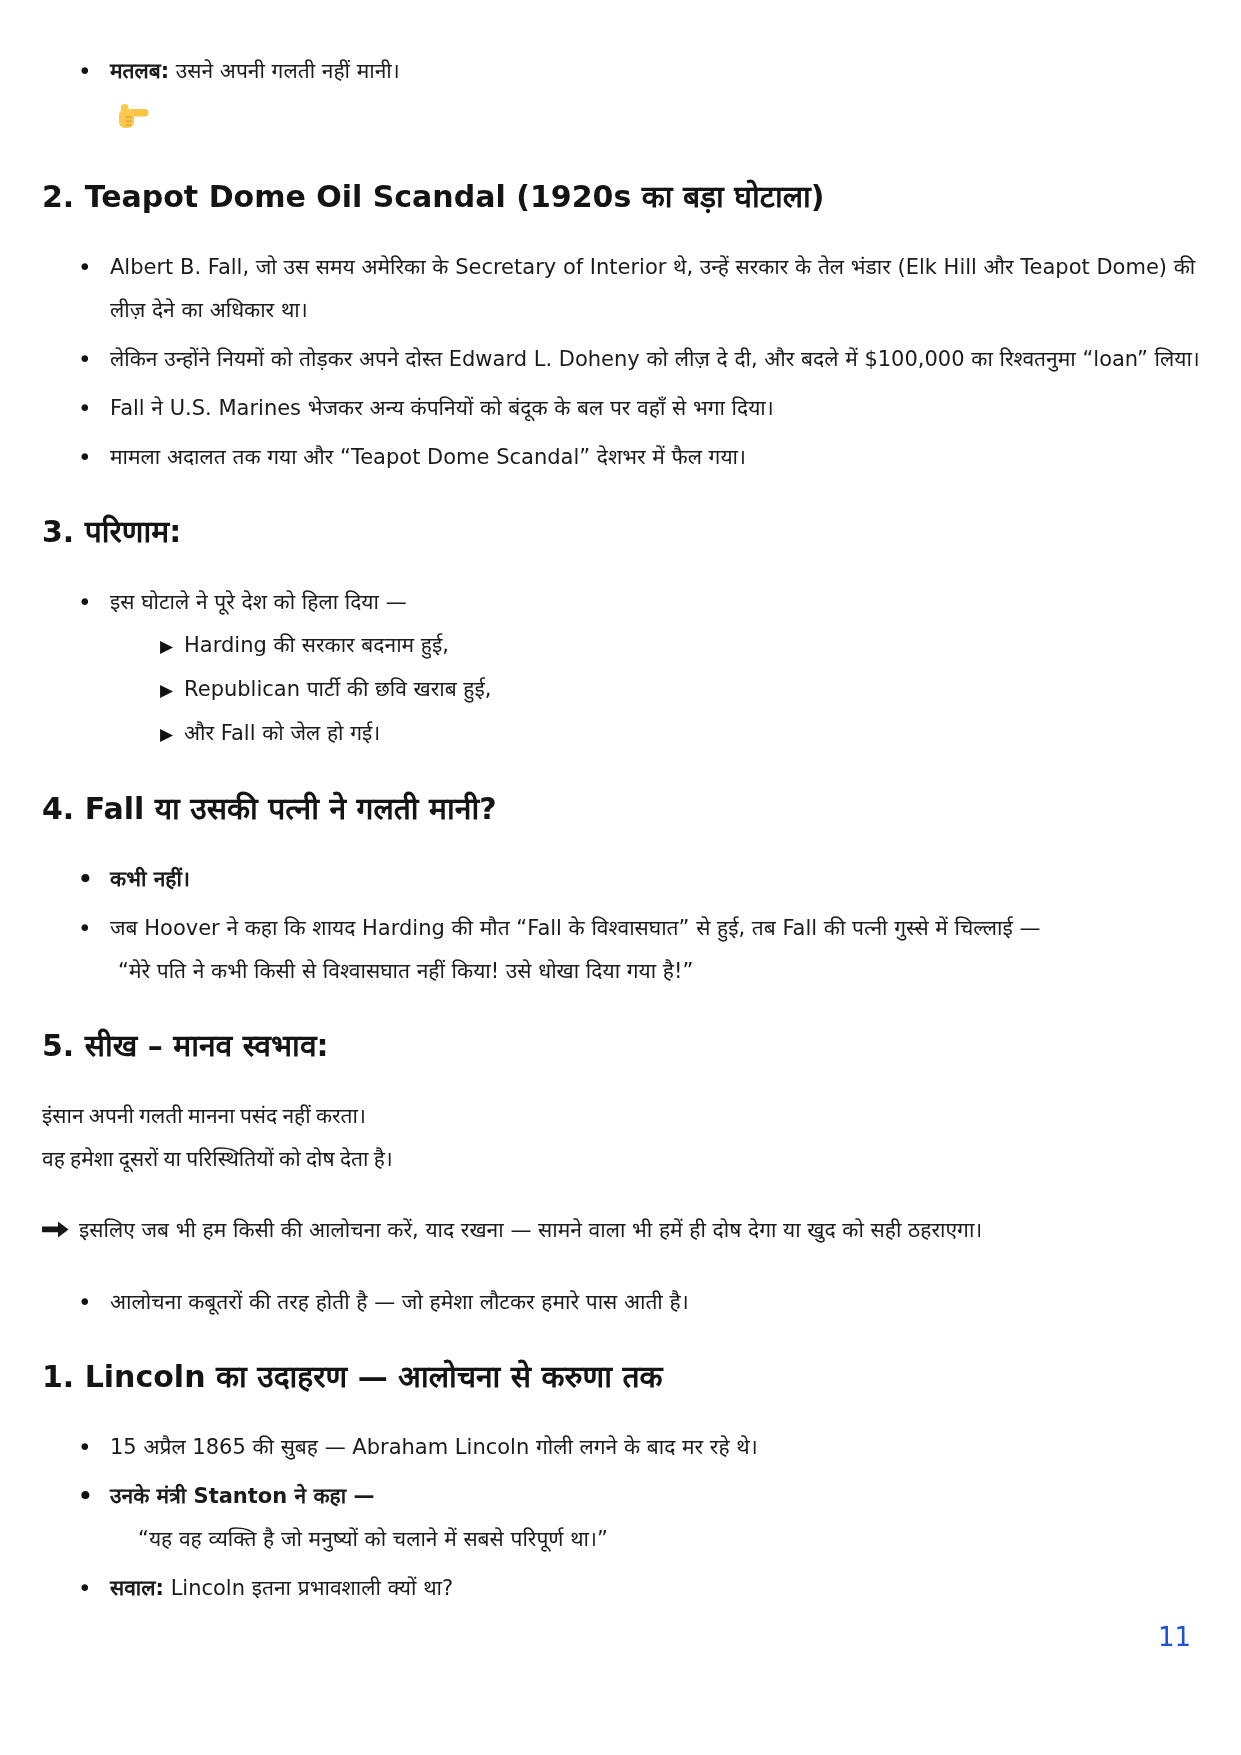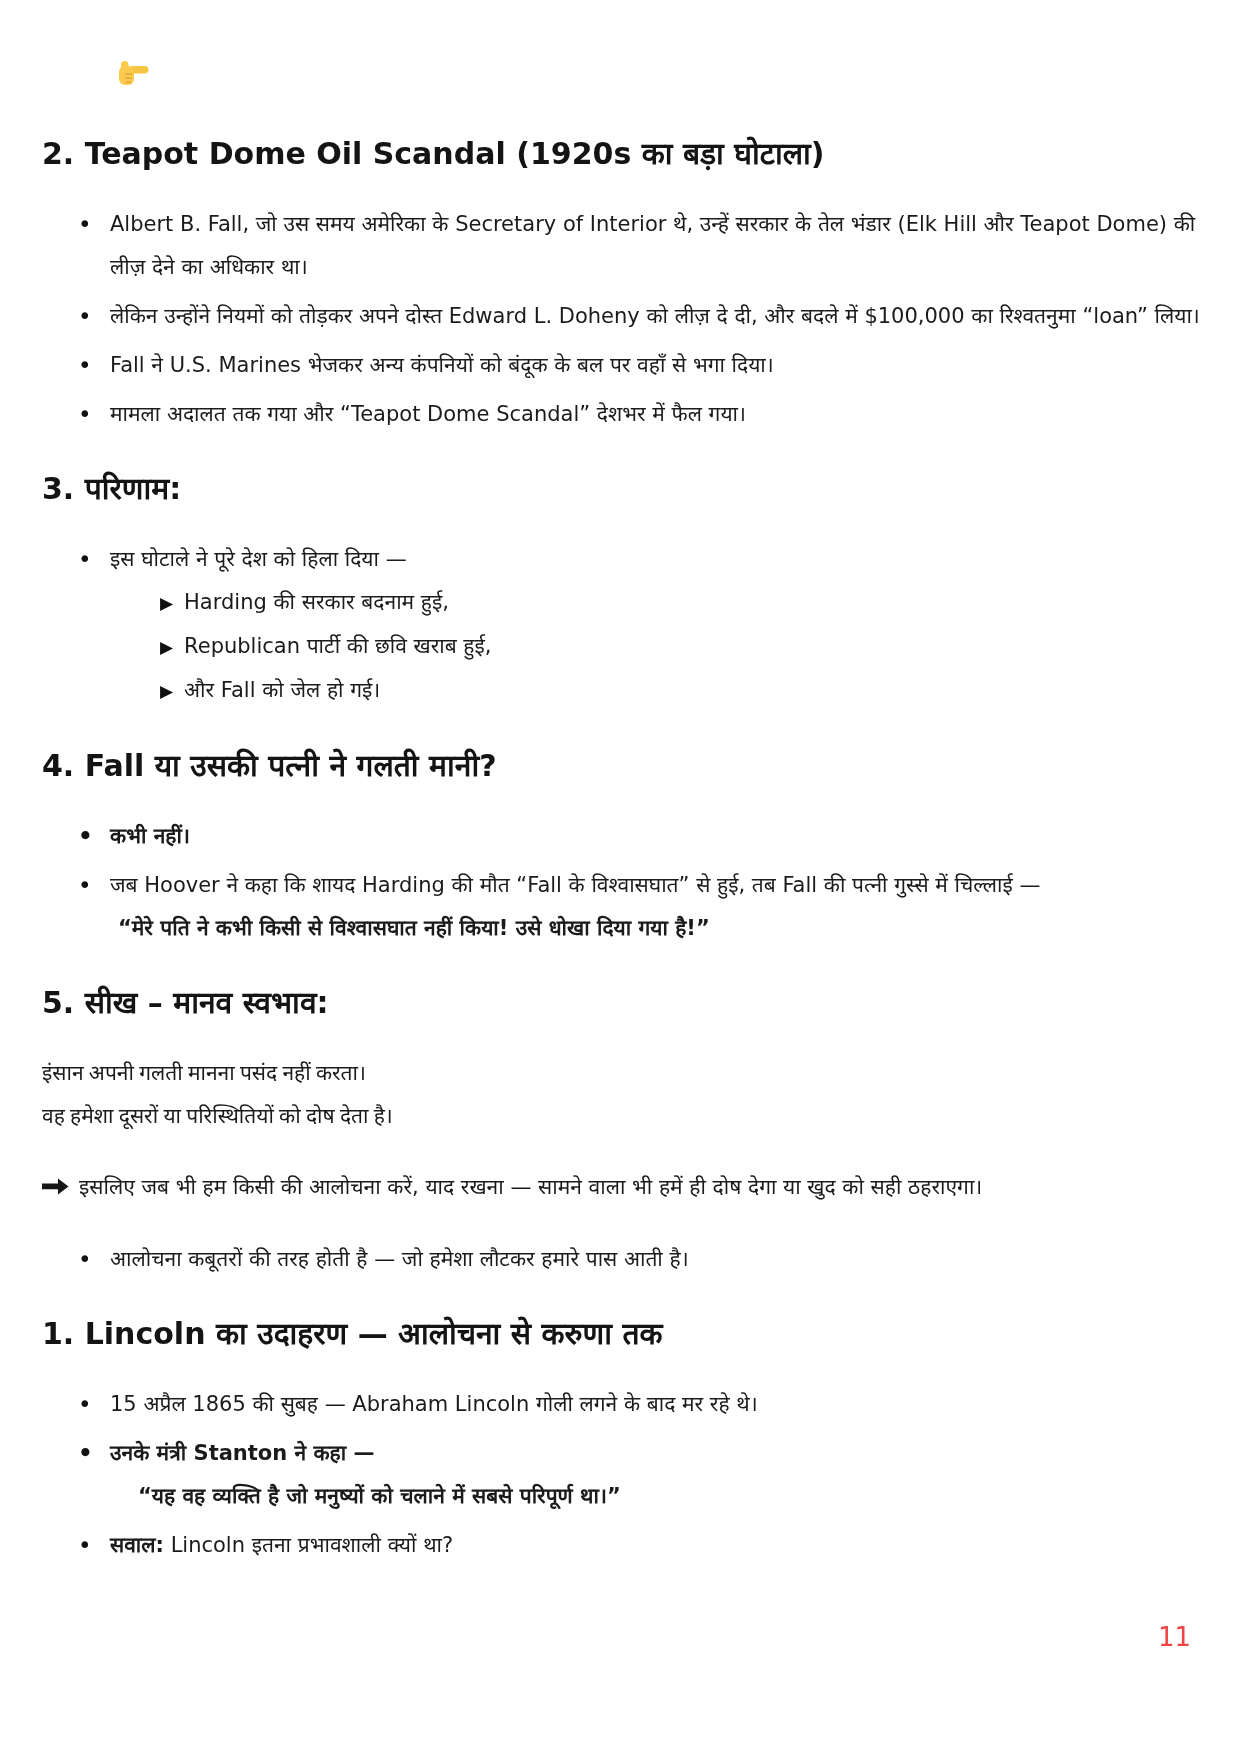--- a/index.html
+++ b/index.html
@@ -25,38 +25,41 @@
     font-size:23px; color:#111;
   }
   .bold-li { font-weight:bold; }
 
   .pointer-row { margin-left:76px; margin-top:4px; line-height:43px; }
   .hand { display:inline-block; vertical-align:-4px; margin-right:10px; }
 
   .sub { margin-left:50px; line-height:43px; }
   .sub-arrow { font-size:17px; margin-right:11px; color:#111; }
 
-  .quote { margin-left:8px; line-height:43px; font-weight:700; }
+  .quote { margin-left:8px; line-height:43px; font-weight:400; }
   .quote.q6 { margin-left:28px; }
 
   .para { line-height:43px;font-family:Liberation Serif, serif; }
   .para.p1 { margin-top:32px; }
   .arrow-para { margin-top:28px; line-height:43px; }
   .barrow { display:inline-block; vertical-align:-1px; margin-right:10px; }
 
   .page-number {
     position:absolute; top:1622px; right:50px;
-    font-size:26px; color:#ef4444;
+    font-size:26px; color:#1d4ed8;
   }
 </style>
 </head>
 <body>
 
 <div class="page">
 
+  <ul class="blist first">
+    <li><b>मतलब:</b><span> उसने अपनी गलती नहीं मानी।</span></li>
+  </ul>
 
   <div class="pointer-row">
     <span class="hand"><svg width="31" height="27" viewBox="0 0 31 27">
       <rect x="11" y="7" width="19.5" height="7.6" rx="3.8" fill="#F5C543"></rect>
       <rect x="1" y="7" width="15" height="19" rx="6" fill="#FBCA4C"></rect>
       <rect x="3" y="2" width="7.5" height="12" rx="3.7" fill="#FBCA4C"></rect>
       <line x1="7.5" y1="15.2" x2="14" y2="15.2" stroke="#E2A23B" stroke-width="1.4"></line>
       <line x1="7.5" y1="19.2" x2="14" y2="19.2" stroke="#E2A23B" stroke-width="1.4"></line>
       <line x1="7.5" y1="23" x2="13" y2="23" stroke="#E2A23B" stroke-width="1.4"></line>
     </svg></span>

